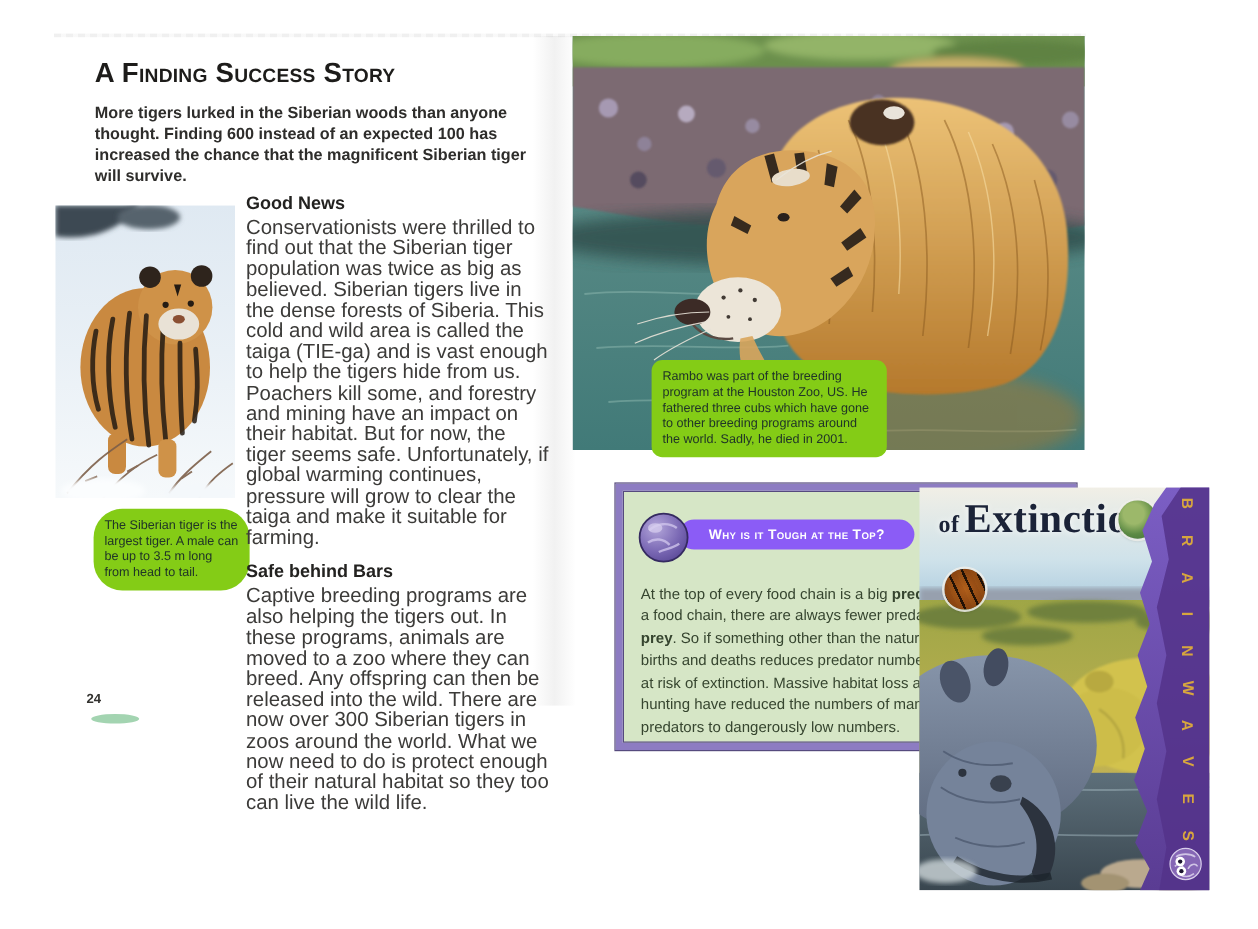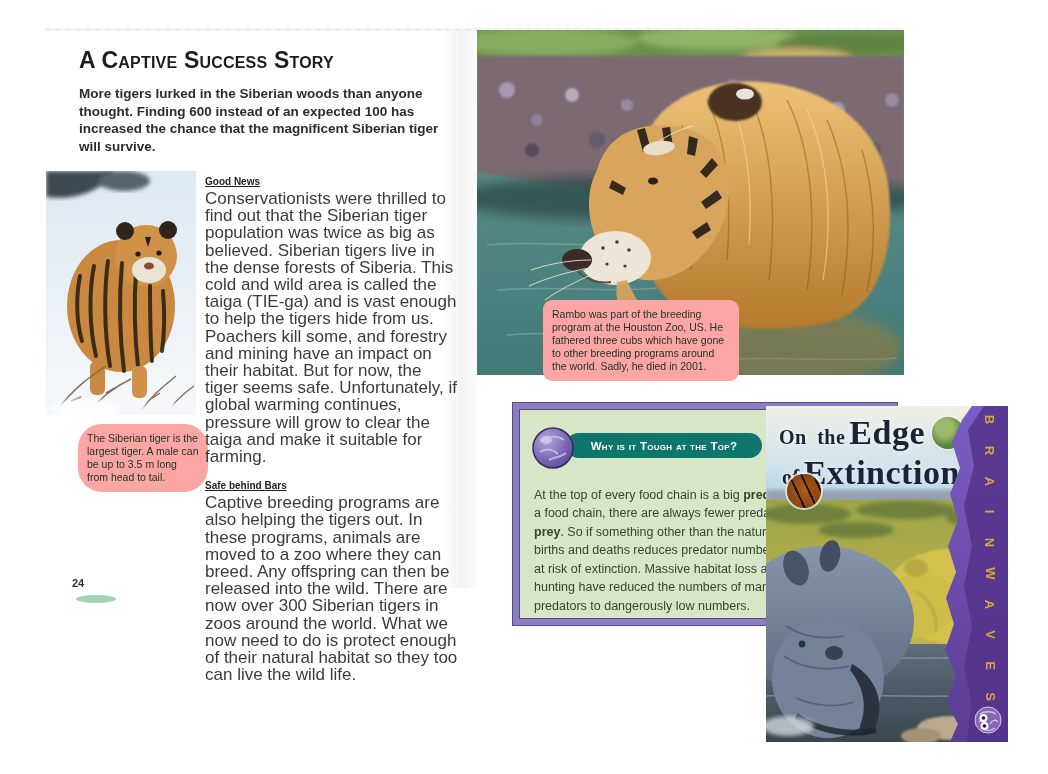--- a/index.html
+++ b/index.html
@@ -11,41 +11,41 @@
   #page-top-edge{left:45px;top:28px;width:860px;height:3px;
     background:repeating-linear-gradient(90deg,#ececec 0 6px,#f7f7f7 6px 10px);opacity:.8;}
   #page-gutter{left:444px;top:30px;width:36px;height:558px;
     background:linear-gradient(90deg,rgba(0,0,0,0) 0%,rgba(60,60,60,.07) 50%,rgba(0,0,0,0) 100%);}
 
   
   #article-title{left:79px;top:47px;width:390px;font-variant:small-caps;font-weight:bold;
     font-size:23px;letter-spacing:.2px;color:#1d1c1a;}
   #article-intro{left:79px;top:85px;width:374px;font-size:13.5px;line-height:17.5px;
     font-weight:bold;color:#2e2d2b;}
-  .section-heading{font-size:10px;font-weight:bold;color:#232220;margin:15px 0 3px 0;text-decoration:underline;}
+  .section-heading{font-size:15px;font-weight:bold;color:#232220;margin:0 0 3px 0;}
   .section-body{font-size:17px;line-height:17.2px;color:#3c3b39;margin:0 0 12px 0;}
   #text-column{left:205px;top:161px;width:254px;}
   #page-number{left:72px;top:577px;font-size:11px;font-weight:bold;color:#33322f;}
   #page-number-ellipse{left:76px;top:595px;width:40px;height:8px;border-radius:50%;background:#a3d4b1;}
 
   
-  .green-caption{background:#fca5a5;border-radius:9px;color:#203527;
+  .green-caption{background:#84cc16;border-radius:9px;color:#203527;
     font-size:10.5px;line-height:13px;padding:8px 9px;}
   #small-photo-caption{left:78px;top:424px;width:112px;border-radius:24px;}
   #rambo-caption{left:543px;top:300px;width:178px;z-index:3;}
 
   
   #small-tiger-photo{left:46px;top:171px;width:150px;height:244px;overflow:hidden;}
   #big-tiger-photo{left:477px;top:30px;width:427px;height:345px;overflow:hidden;z-index:1;}
 
   
   #feature-box{left:513px;top:403px;width:384px;height:222px;z-index:5;
     background:#d6e6c6;border:6px solid #8d7cc2;box-sizing:border-box;
     box-shadow:0 0 0 1px #564a7e, inset 0 0 0 1px #564a7e;}
-  #feature-banner{left:47px;top:24px;width:196px;height:25px;background:#0f766e;border-radius:13px;
+  #feature-banner{left:47px;top:24px;width:196px;height:25px;background:#8b5cf6;border-radius:13px;
     color:#ffffff;font-variant:small-caps;font-weight:bold;font-size:11.5px;letter-spacing:.3px;
     display:flex;align-items:center;justify-content:center;}
   #feature-globe{left:12px;top:17px;width:44px;height:44px;}
   #feature-body{left:15px;top:64px;width:302px;font-size:12.5px;line-height:18.6px;color:#36452f;}
   #feature-body b{font-weight:bold;}
 
   
   #book-cover{left:766px;top:406px;width:242px;height:336px;overflow:hidden;z-index:10;}
   #cover-art{left:0;top:0;width:242px;height:336px;}
   #cover-title{left:13px;top:10px;width:190px;color:#1b2338;font-family:"Liberation Serif",serif;
@@ -67,21 +67,21 @@
   #brand-logo{left:28px;top:298px;width:32px;height:32px;}
 </style>
 </head>
 <body>
 
 <div id="canvas">
 
   <div class="abs" id="page-top-edge"></div>
   <div class="abs" id="page-gutter"></div>
 
-  <div class="abs" id="article-title">A Captive Success Story</div>
+  <div class="abs" id="article-title">A Finding Success Story</div>
   <div class="abs" id="article-intro">More tigers lurked in the Siberian woods than anyone thought. Finding 600 instead of an expected 100 has increased the chance that the magnificent Siberian tiger will survive.</div>
 
   <div class="abs" id="small-tiger-photo">
     <svg width="150" height="244" viewBox="0 0 150 244">
       <defs>
         <linearGradient id="sn1" x1="0" y1="0" x2="0" y2="1">
           <stop offset="0" stop-color="#dfe9f2"></stop>
             <stop offset=".5" stop-color="#e9f0f6"></stop>
             <stop offset="1" stop-color="#f6f9fb"></stop>
         </linearGradient>
@@ -341,24 +341,20 @@
       <path d="M30,310 C55,326 85,330 110,324" stroke="#1d242c" stroke-width="6" fill="none" opacity=".8"></path>
       <ellipse cx="22" cy="320" rx="26" ry="10" fill="#cfd8da" filter="url(#cb2)" opacity=".8"></ellipse>
       <g filter="url(#cb1)">
         <ellipse cx="185" cy="322" rx="34" ry="12" fill="#baa98e"></ellipse>
         <ellipse cx="215" cy="328" rx="26" ry="10" fill="#90815f"></ellipse>
         <ellipse cx="155" cy="330" rx="20" ry="8" fill="#a39372"></ellipse>
       </g>
     </svg>
 
     <div class="abs" id="cover-title">
-      <div class="line1">
-        <span class="t-small">On the</span>
-        <span class="t-big">Edge</span>
-      </div>
       <div class="line2">
         <span class="t-small">of</span>
         <span class="t-big">Extinction</span>
       </div>
     </div>
 
     <div class="abs cover-circle" id="veg-circle"></div>
     <div class="abs cover-circle" id="tiger-circle"></div>
 
     <div class="abs" id="brand-band">

